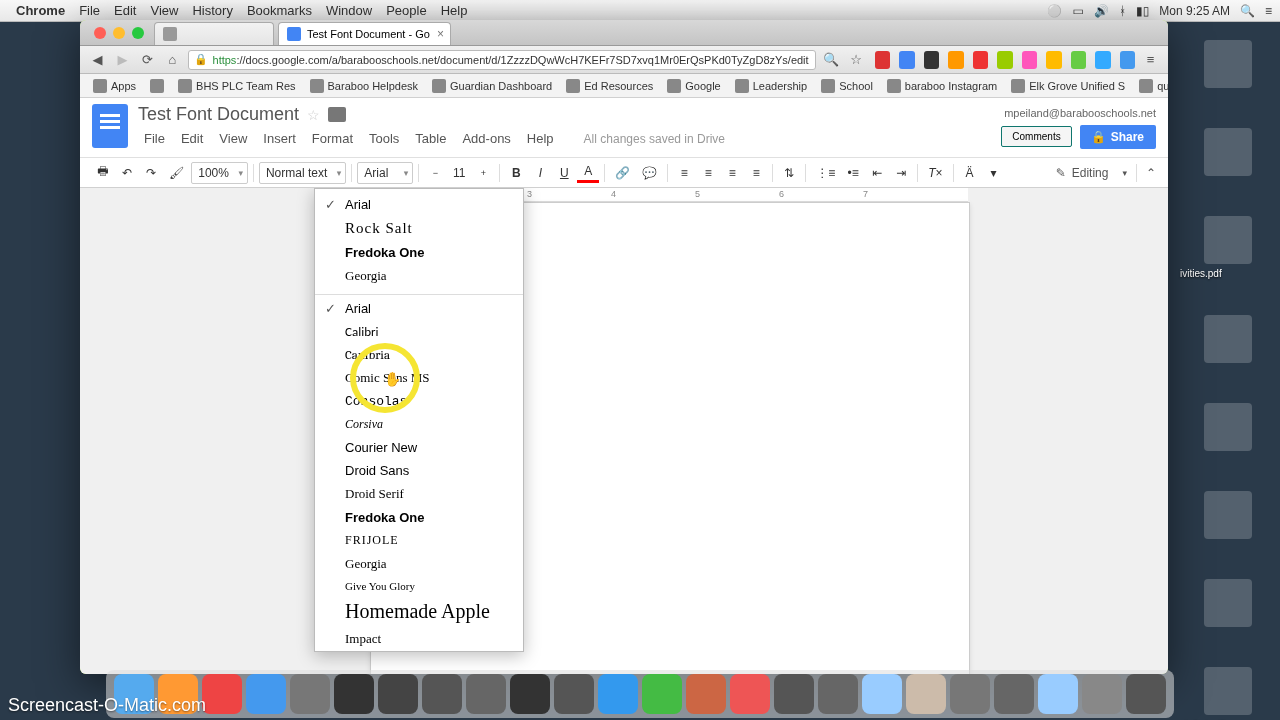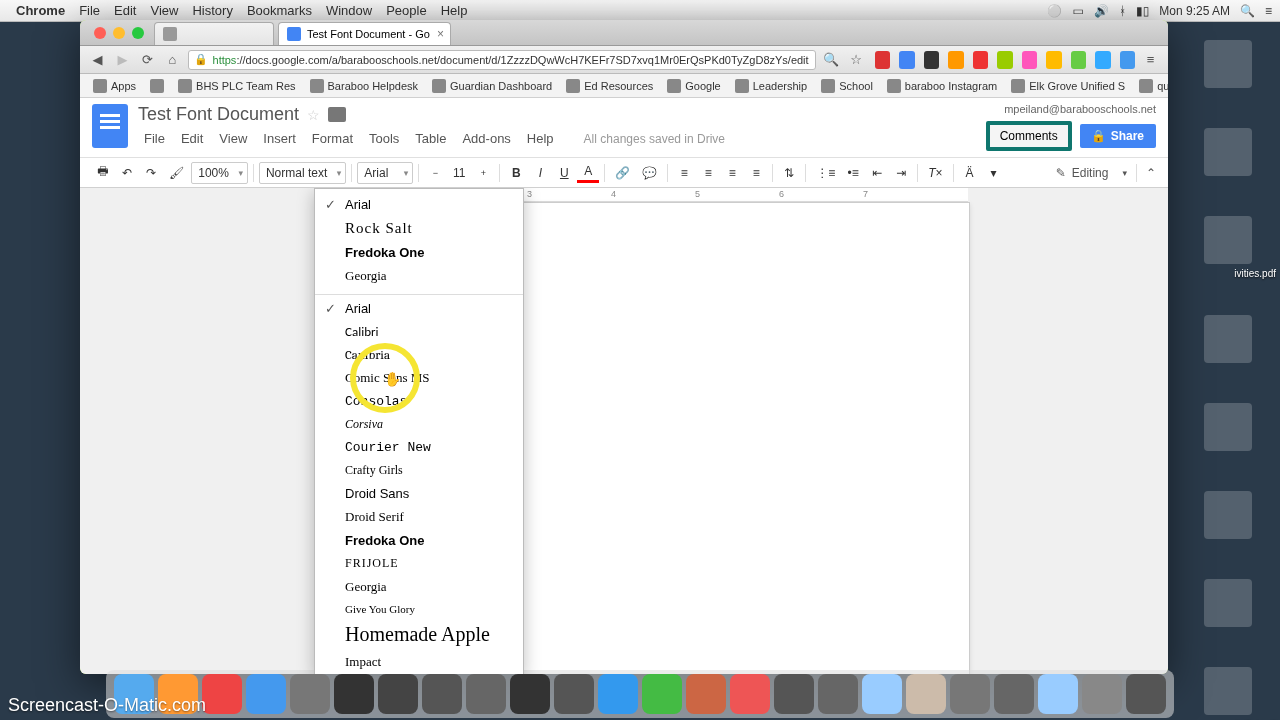--- a/index.html
+++ b/index.html
@@ -32,23 +32,23 @@
 .docs-header{height:60px;background:#fff;display:flex;padding:6px 12px;border-bottom:1px solid #e0e0e0}
 .docs-icon{width:36px;height:44px;background:#4285f4;border-radius:3px;margin-right:10px;position:relative}
 .docs-icon:before{content:"";position:absolute;top:10px;left:8px;right:8px;height:3px;background:#fff;box-shadow:0 6px 0 #fff,0 12px 0 #fff}
 .doc-meta{flex:1}
 .doc-title{font-size:18px;color:#555;display:flex;align-items:center;gap:8px}
 .doc-title .star{color:#ccc;font-size:14px}
 .folder{width:18px;height:15px;background:#777;border-radius:2px;display:inline-block}
 .menus{display:flex;gap:4px;font-size:13px;color:#555;margin-top:4px;align-items:center}
 .menus span{padding:2px 6px}
 .saved{color:#999;font-size:12px;margin-left:14px}
-.share-area{display:flex;align-items:flex-end;gap:8px}
+.share-area{display:flex;align-items:center;gap:8px}
 .user-email{font-size:11px;color:#666}
-.comments-btn{padding:4px 10px;border:4px solid #0f766e;border-radius:2px;font-size:12px;background:#f5f5f5}
+.comments-btn{padding:4px 10px;border:1px solid #0f766e;border-radius:2px;font-size:10px;background:#f5f5f5}
 .share-btn{padding:5px 12px;background:#4285f4;color:#fff;border-radius:2px;font-size:12px;font-weight:bold;display:flex;align-items:center;gap:4px}
 .toolbar{height:30px;background:#fff;border-bottom:1px solid #d0d0d0;display:flex;align-items:center;padding:0 12px;gap:2px;font-size:12px;color:#333}
 .tbtn{padding:4px 5px;display:flex;align-items:center;justify-content:center;min-width:22px;height:24px}
 .tsep{width:1px;height:18px;background:#ddd;margin:0 3px}
 .tsel{border:1px solid #ccc;border-radius:2px;padding:2px 18px 2px 6px;height:22px;display:flex;align-items:center;position:relative;background:#fff}
 .tsel:after{content:"▾";position:absolute;right:4px;font-size:9px;color:#888}
 .tsel.font{min-width:56px}
 .editing{margin-left:auto;display:flex;align-items:center;gap:6px;color:#555}
 .docpage{position:absolute;top:168px;left:0;right:0;bottom:0;background:#f0f0f0;overflow:hidden}
 .ruler{height:14px;background:#fff;border-bottom:1px solid #ddd;position:relative;margin-left:235px;margin-right:200px;font-size:9px;color:#888}
@@ -58,21 +58,21 @@
 .font-dd .section{padding:4px 0}
 .font-dd .item{padding:4px 10px 4px 30px;font-size:13px;position:relative;white-space:nowrap}
 .font-dd .item.checked:before{content:"✓";position:absolute;left:10px;color:#555}
 .font-dd .divider{height:1px;background:#ddd;margin:2px 0}
 .font-dd .scroll{max-height:380px;overflow-y:auto;position:relative}
 .font-dd .scroll::-webkit-scrollbar{width:10px}
 .font-dd .scroll::-webkit-scrollbar-thumb{background:#bbb;border-radius:5px}
 .highlight-ring{position:absolute;left:270px;top:155px;width:70px;height:70px;border:6px solid #f5e533;border-radius:50%;z-index:200;pointer-events:none}
 .cursor{position:absolute;left:304px;top:183px;z-index:210;font-size:14px;pointer-events:none}
 .desktop-icons{position:absolute;right:4px;top:40px;display:flex;flex-direction:column;gap:36px;z-index:-1}
-.dicon{width:96px;text-align:right}
+.dicon{width:96px;text-align:left}
 .dicon .di{width:48px;height:48px;margin:0 auto 4px;border-radius:4px;background:rgba(255,255,255,.2)}
 .dicon .dl{font-size:10px;color:#fff;text-shadow:0 1px 2px rgba(0,0,0,.8)}
 .watermark{position:absolute;left:8px;bottom:4px;font-size:18px;color:#fff;font-family:Arial;z-index:50;text-shadow:0 1px 2px rgba(0,0,0,.5)}
 .dock{position:absolute;bottom:2px;left:50%;transform:translateX(-50%);height:48px;background:rgba(220,220,220,.55);border-radius:8px;padding:4px 8px;display:flex;gap:4px;align-items:center;z-index:40}
 .dock .di{width:40px;height:40px;border-radius:8px;background:linear-gradient(#888,#555)}
 </style>
 </head>
 <body>
 
 <div class="menubar">
@@ -295,22 +295,21 @@
           <div class="item " style="font-family:Georgia">Georgia</div>
         </div>
       <div class="divider"></div>
       <div class="scroll" id="fonts-all">
           <div class="item checked" style="font-family:Arial">Arial</div>
           <div class="item " style="font-family:Calibri,Arial">Calibri</div>
           <div class="item " style="font-family:Cambria,Georgia">Cambria</div>
           <div class="item " style="font-family:'Comic Sans MS',cursive">Comic Sans MS</div>
           <div class="item " style="font-family:Liberation Mono, monospace">Consolas</div>
           <div class="item " style="font-family:cursive;font-style:italic;font-size:12px">Corsiva</div>
-          <div class="item " style="font-family:Liberation Mono, monospace">Courier New</div>
-          <div class="item " style="font-family:cursive;font-size:12px">Crafty Girls</div>
+          <div class="item " style="font-family:Liberation Sans, sans-serif">Courier New</div>
           <div class="item " style="font-family:Arial">Droid Sans</div>
           <div class="item " style="font-family:Georgia">Droid Serif</div>
           <div class="item " style="font-family:Arial;font-weight:bold">Fredoka One</div>
           <div class="item " style="font-family:Impact;letter-spacing:1px;font-size:12px">FRIJOLE</div>
           <div class="item " style="font-family:Georgia">Georgia</div>
           <div class="item " style="font-family:cursive;font-size:11px">Give You Glory</div>
           <div class="item " style="font-family:Liberation Serif, serif;font-size:20px">Homemade Apple</div>
           <div class="item " style="font-family:Impact">Impact</div>
         </div>
 

